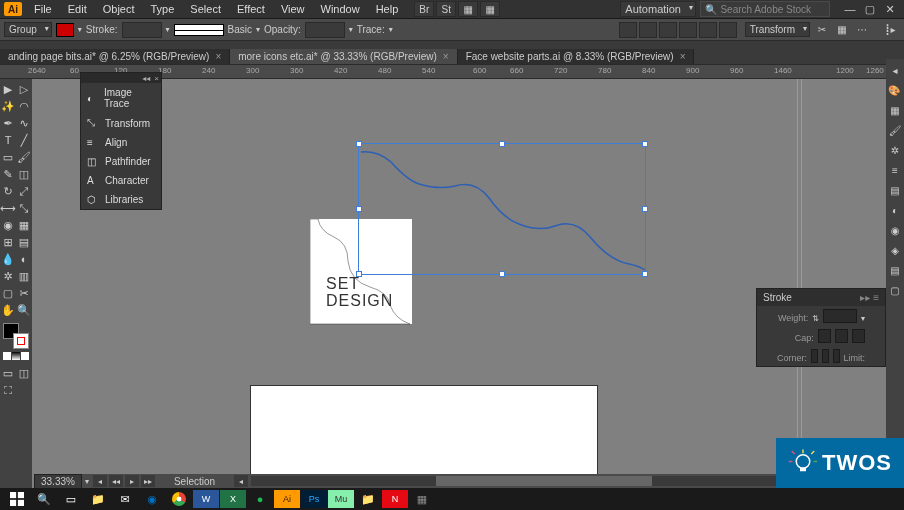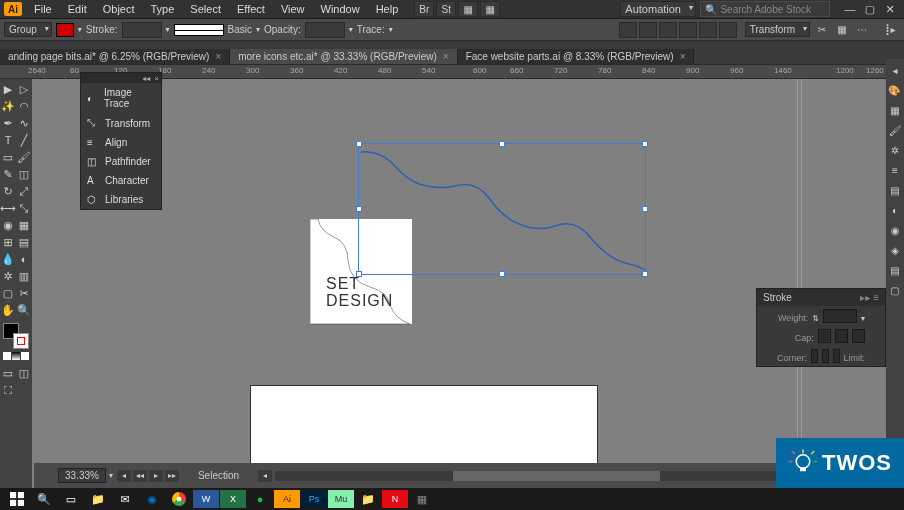--- a/index.html
+++ b/index.html
@@ -54,21 +54,21 @@
 .set-design-shape .sd-text { position: absolute; left: 16px; bottom: 14px; color: #333; font-size: 16px; letter-spacing: 1px; line-height: 1.1; }
 .selection-box { position: absolute; left: 326px; top: 64px; width: 288px; height: 132px; border: 1px solid #3d7fd8; }
 .sel-handle { position: absolute; width: 6px; height: 6px; background: #fff; border: 1px solid #3d7fd8; }
 .wavy-path { position: absolute; left: 0; top: 0; }
 .white-rect { position: absolute; left: 218px; top: 306px; width: 348px; height: 124px; background: #fff; border: 1px solid #333; }
 .small-line { position: absolute; left: 578px; top: 413px; width: 70px; height: 2px; background: #333; border-radius: 1px; }
 
 .panel-right-edge { position: absolute; right: 0; top: 59px; width: 18px; bottom: 22px; background: #424242; display: flex; flex-direction: column; align-items: center; padding: 4px 0; gap: 6px; }
 .panel-right-edge span { width: 14px; height: 14px; color: #ccc; font-size: 10px; display: flex; align-items: center; justify-content: center; }
 
-.scrollbar-h { position: absolute; bottom: 0; left: 34px; right: 18px; height: 25px; background: #4a4a4a; display: flex; align-items: center; padding-left: 24px; }
+.scrollbar-h { position: absolute; bottom: 0; left: 34px; right: 18px; height: 14px; background: #4a4a4a; display: flex; align-items: center; }
 .zoom-display { background: #3a3a3a; padding: 1px 6px; border: 1px solid #222; font-size: 10px; }
 .sb-arrow { width: 14px; height: 12px; background: #3a3a3a; display: flex; align-items: center; justify-content: center; font-size: 8px; margin: 0 1px; }
 .sb-track { flex: 1; height: 10px; background: #3a3a3a; margin: 0 2px; position: relative; }
 .sb-thumb { position: absolute; height: 100%; background: #666; }
 .status-mode { color: #ccc; font-size: 10px; padding: 0 18px; }
 
 .floating-panel { position: absolute; left: 80px; top: 72px; width: 82px; background: #393939; border: 1px solid #222; z-index: 10; }
 .panel-header { height: 10px; background: #2a2a2a; display: flex; align-items: center; justify-content: flex-end; padding: 0 2px; font-size: 8px; color: #aaa; }
 .panel-item { display: flex; align-items: center; gap: 6px; padding: 4px 6px; font-size: 10px; color: #ddd; cursor: pointer; }
 .panel-item-icon { width: 12px; font-size: 10px; }

